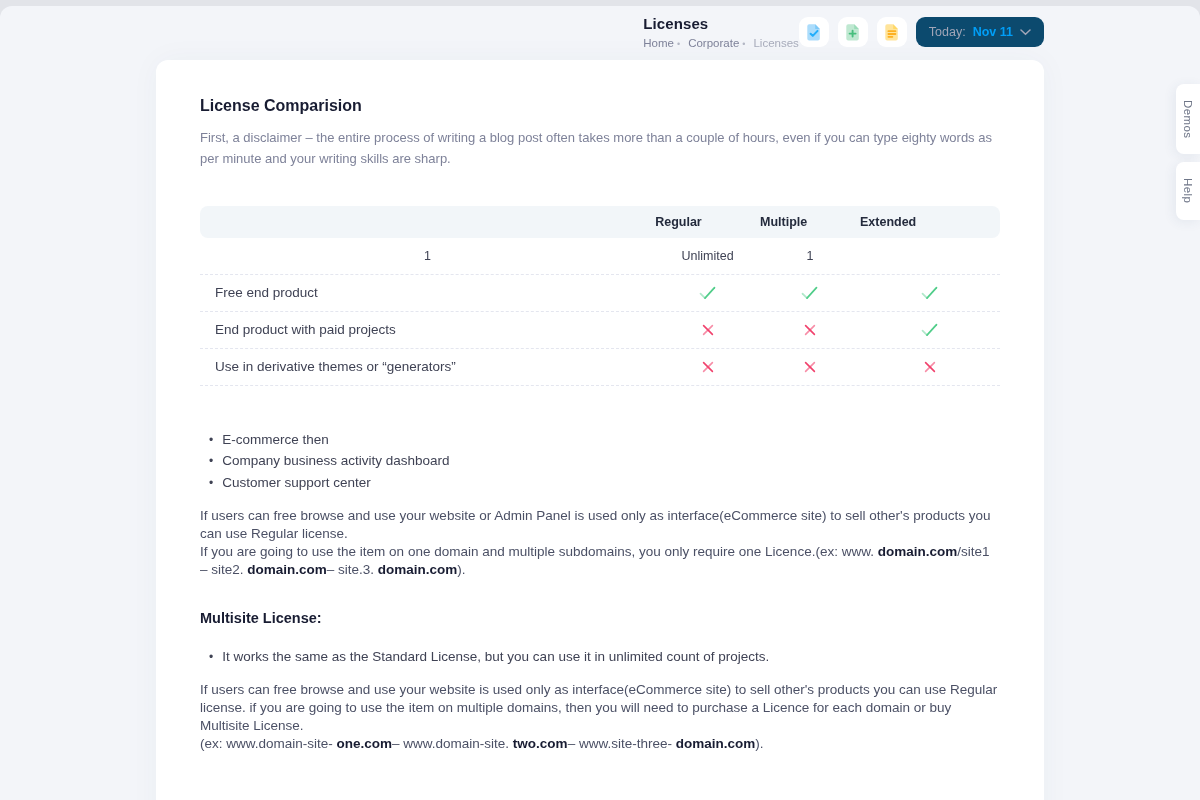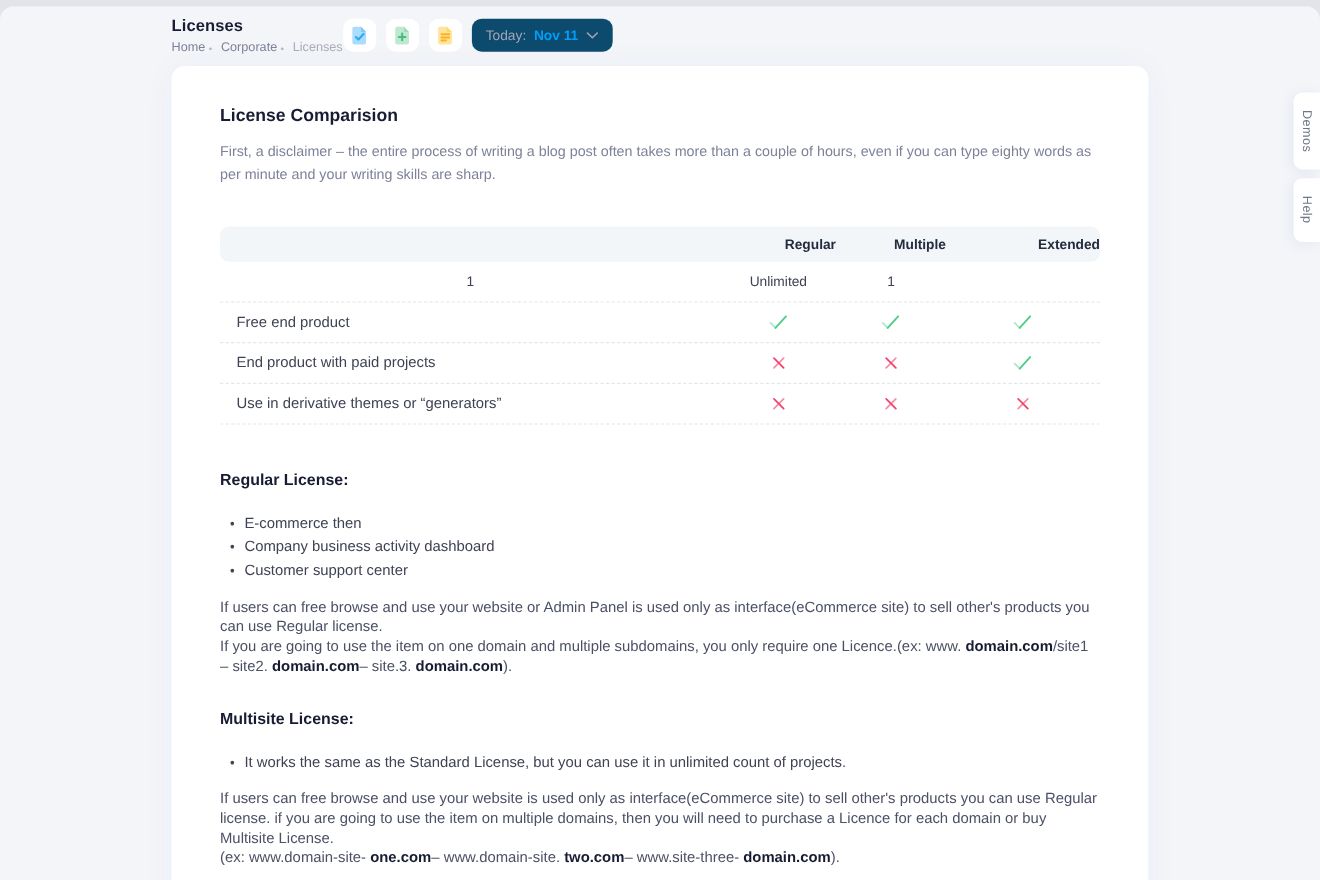--- a/index.html
+++ b/index.html
@@ -2,21 +2,21 @@
 <html><head>
 <meta charset="utf-8">
 <style>
   html,body{height:100%}
   body{margin:0;background:#e2e4e9;font-family:"Liberation Sans",sans-serif;overflow:hidden;
        -webkit-font-smoothing:antialiased}
   .page{position:absolute;top:6px;left:0;right:0;bottom:0;background:#f3f5f9;
         border-radius:12px 12px 0 0;overflow:hidden}
 
   
-  .topbar{display:flex;justify-content:flex-start;align-items:center;
+  .topbar{display:flex;justify-content:flex-end;align-items:center;
           padding:7px 156px 9px;height:38px}
   .title-block h1{font-size:15px;font-weight:700;color:#181c32;margin:0 0 5px;letter-spacing:.1px}
   .breadcrumb{display:flex;align-items:center;font-size:11.5px}
   .bc-item{color:#7e8299;cursor:pointer}
   .bc-item.current{color:#a8acbb;cursor:default}
   .bc-sep{color:#b3b7c4;font-size:9px;margin:1px 8px 0 3px}
 
   .topbar-right{display:flex;align-items:center;gap:9px}
   .icon-btn{width:30px;height:30px;border-radius:9px;background:#fff;border:none;
             display:flex;align-items:center;justify-content:center;cursor:pointer;padding:0}
@@ -28,21 +28,21 @@
   
   .card{margin:0 156px;background:#fff;border-radius:12px;
         padding:37px 44px 80px;box-shadow:0 0 30px rgba(56,71,109,.04);min-height:900px}
   .page-heading{font-size:16px;font-weight:700;color:#181c32;margin:0 0 13px}
   .disclaimer{font-size:13px;color:#7e8299;line-height:1.6;margin:0 0 36px}
 
   
   .cmp-table{margin-bottom:43px}
   .t-head,.t-row{display:grid;grid-template-columns:56.9% 13.1% 12.5% 17.5%;align-items:center}
   .t-head{background:#f2f6f9;border-radius:8px;height:32px}
-  .t-head .th{font-size:12.5px;font-weight:700;color:#242b3d;text-align:right}
+  .t-head .th{font-size:12.5px;font-weight:700;color:#242b3d;text-align:left}
   .t-row{height:36px;border-bottom:1px dashed #e4e6ef}
   .t-row .label{padding-left:15px;font-size:13.5px;color:#3f4254}
   .t-row .val{text-align:center;font-size:12.5px;color:#3f4254}
   .t-row .val svg{vertical-align:middle}
 
   
   .section{margin-bottom:32px}
   .section h3{font-size:14.5px;font-weight:700;color:#181c32;margin:0}
   .bullets{list-style:none;margin:20px 0 13px;padding:0 0 0 9px}
   .bullets li{display:flex;align-items:baseline;font-size:13.5px;color:#3f4254;line-height:1.62}
@@ -164,21 +164,20 @@
             <div class="val"><svg width="12" height="12" viewBox="0 0 12 12">
   <path d="M1.6 1.6l8.8 8.8" stroke="#f1416c" stroke-width="1.6" stroke-linecap="round"></path>
   <path d="M10.4 1.6l-8.8 8.8" stroke="#f1416c" stroke-opacity=".6" stroke-width="1.6" stroke-linecap="round"></path>
               </svg></div>
           </div>
         </div>
     </div>
 
     <div id="sections">
         <section class="section">
-          <h3>Regular License:</h3>
           <ul class="bullets">
             <li>
               <span class="dot">•</span>
               <span>E-commerce then</span>
             </li>
             <li>
               <span class="dot">•</span>
               <span>Company business activity dashboard</span>
             </li>
             <li>

